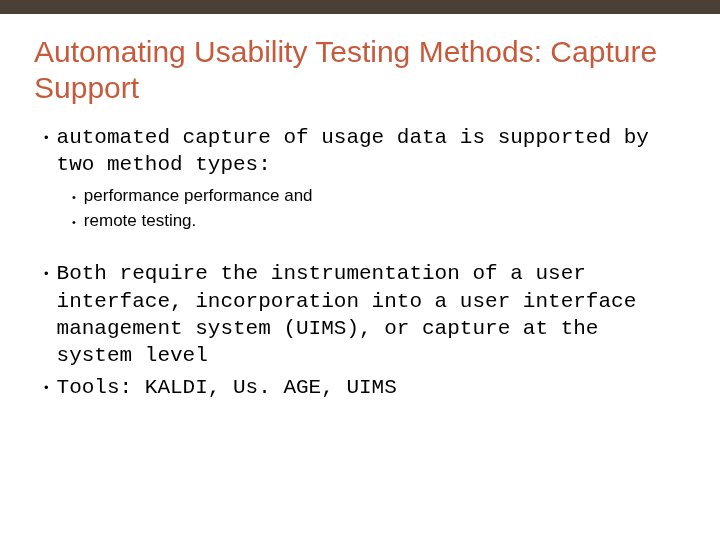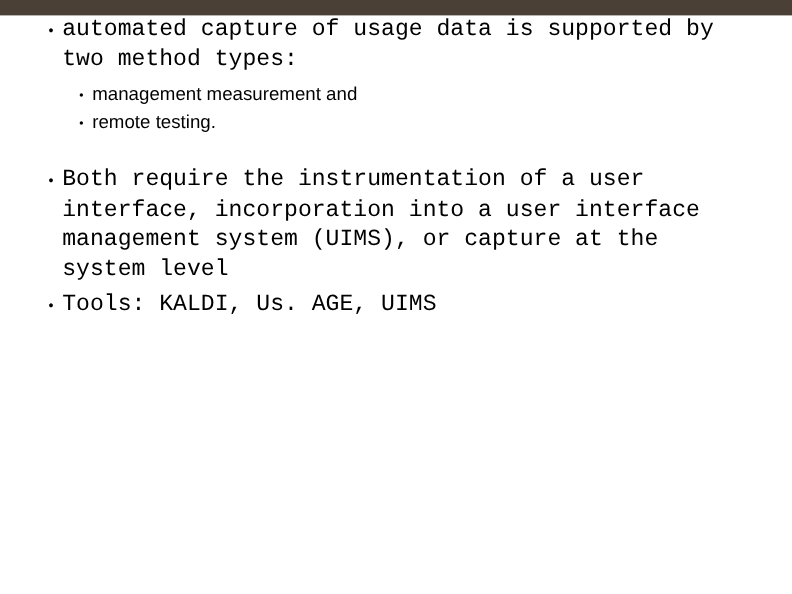--- a/index.html
+++ b/index.html
@@ -22,32 +22,33 @@
   .bullet-l2 .dot { font-size: 11px; margin-right: 8px; margin-top: 5px; color: #000; }
   .bullet-l2 .txt { flex: 1; }
   .gap { height: 18px; }
 </style>
 </head>
 <body>
 
 <div class="slide">
   <div class="topbar"></div>
 
+  <h1 class="title">Automating Usability Testing Methods: Capture Support</h1>
 
   <div class="body">
 
     <div class="bullet-l1">
       <span class="dot">•</span>
       <span class="txt">automated capture of usage data is supported by two method types:</span>
     </div>
 
     <div class="sub">
       <div class="bullet-l2">
         <span class="dot">•</span>
-        <span class="txt">management measurement and</span>
+        <span class="txt">performance performance and</span>
       </div>
       <div class="bullet-l2">
         <span class="dot">•</span>
         <span class="txt">remote testing.</span>
       </div>
     </div>
 
     <div class="gap"></div>
 
     <div class="bullet-l1">

